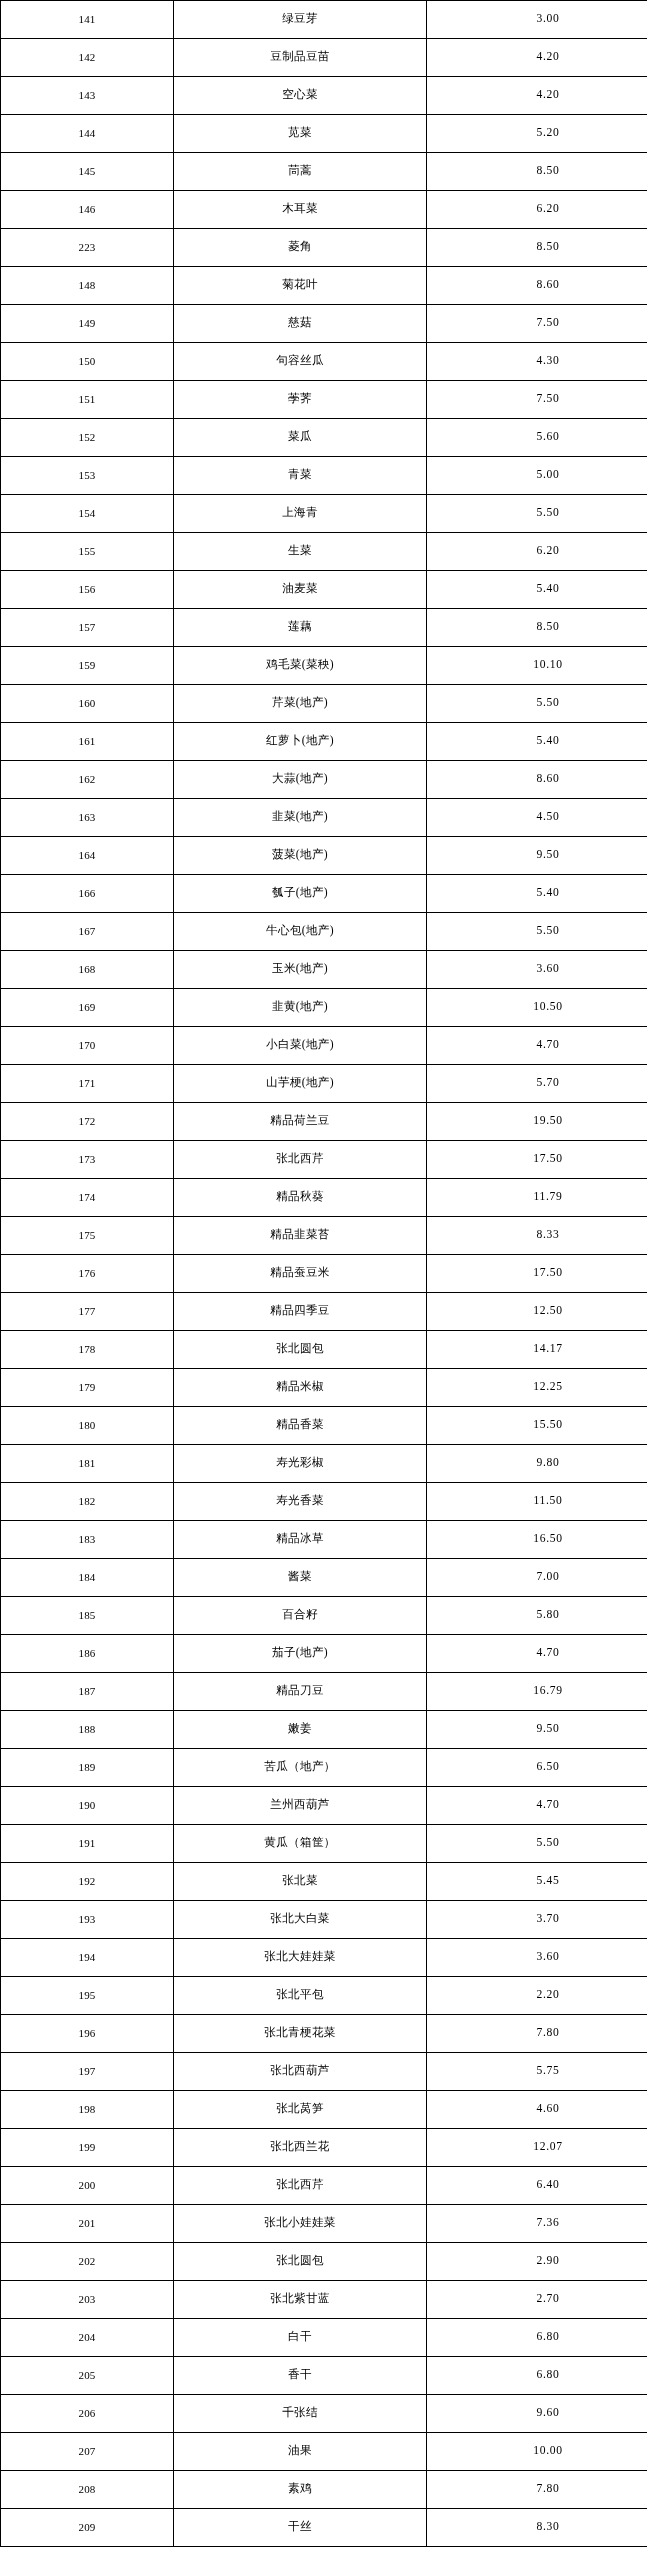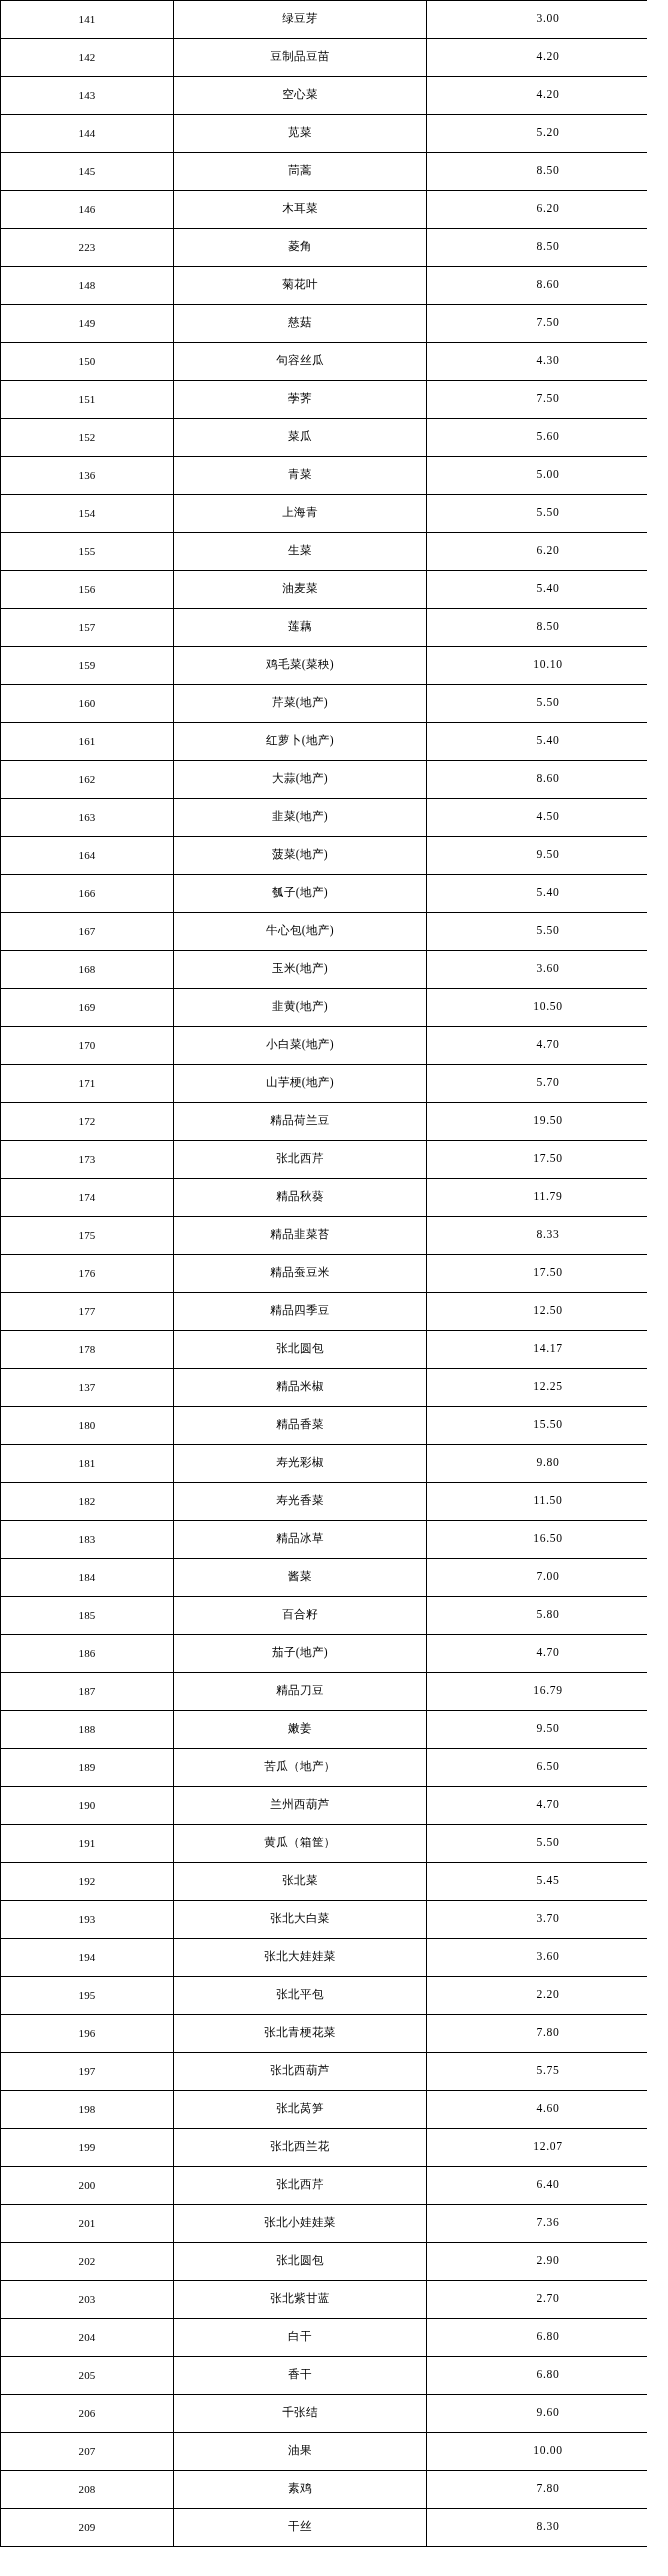--- a/index.html
+++ b/index.html
@@ -129,21 +129,21 @@
           <td class="cell-index">151</td>
           <td class="cell-name">荸荠</td>
           <td class="cell-price">7.50</td>
         </tr>
         <tr>
           <td class="cell-index">152</td>
           <td class="cell-name">菜瓜</td>
           <td class="cell-price">5.60</td>
         </tr>
         <tr>
-          <td class="cell-index">136</td>
+          <td class="cell-index">153</td>
           <td class="cell-name">青菜</td>
           <td class="cell-price">5.00</td>
         </tr>
         <tr>
           <td class="cell-index">154</td>
           <td class="cell-name">上海青</td>
           <td class="cell-price">5.50</td>
         </tr>
         <tr>
           <td class="cell-index">155</td>
@@ -249,21 +249,21 @@
           <td class="cell-index">177</td>
           <td class="cell-name">精品四季豆</td>
           <td class="cell-price">12.50</td>
         </tr>
         <tr>
           <td class="cell-index">178</td>
           <td class="cell-name">张北圆包</td>
           <td class="cell-price">14.17</td>
         </tr>
         <tr>
-          <td class="cell-index">137</td>
+          <td class="cell-index">179</td>
           <td class="cell-name">精品米椒</td>
           <td class="cell-price">12.25</td>
         </tr>
         <tr>
           <td class="cell-index">180</td>
           <td class="cell-name">精品香菜</td>
           <td class="cell-price">15.50</td>
         </tr>
         <tr>
           <td class="cell-index">181</td>

